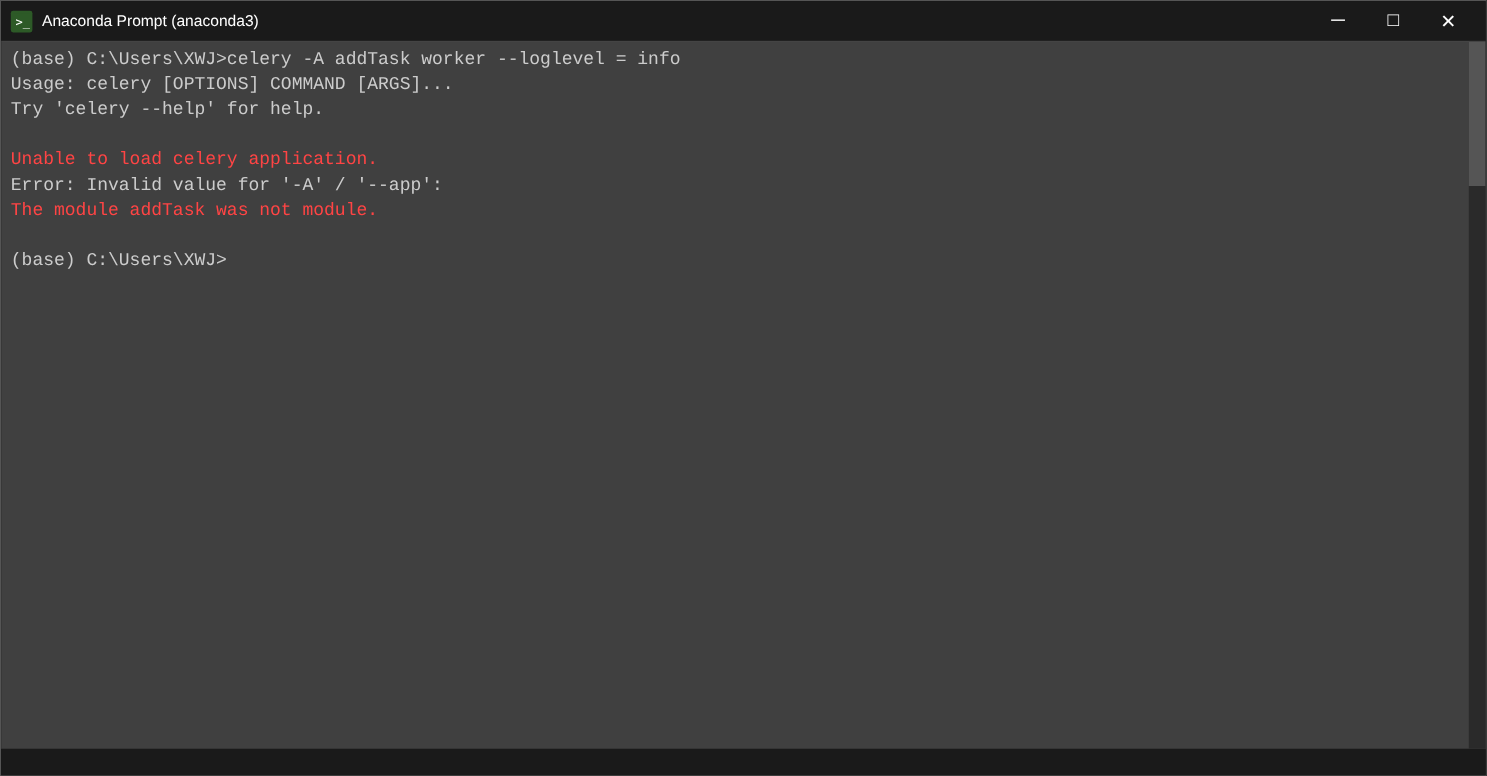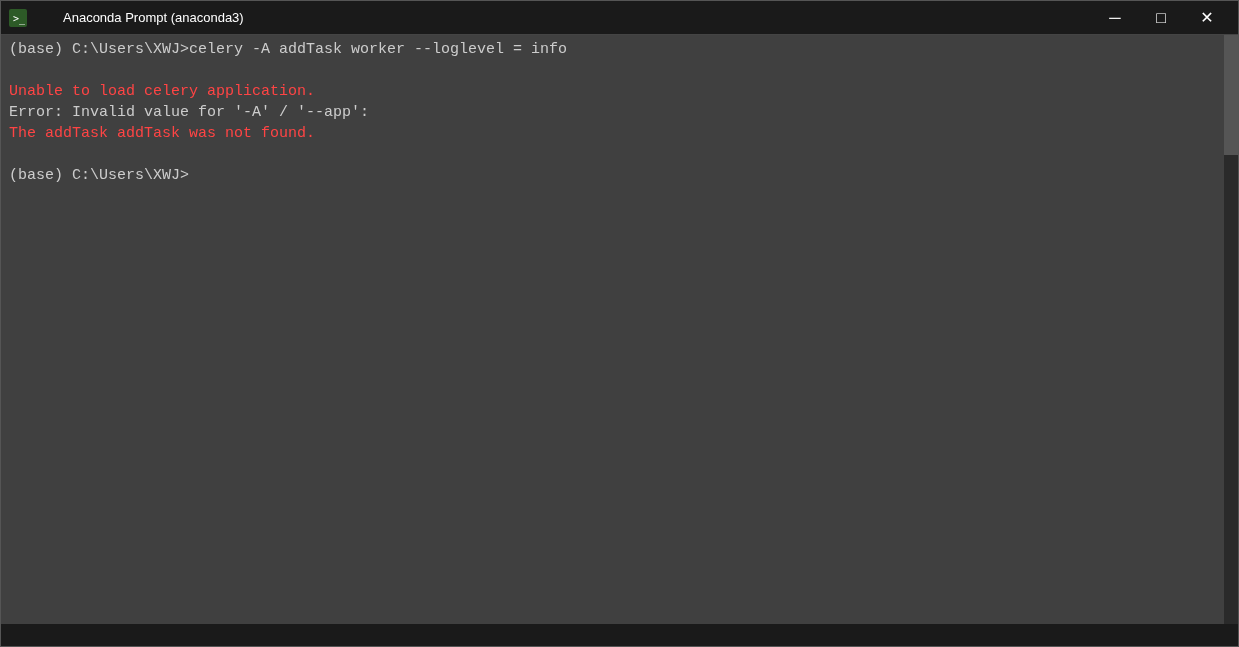--- a/index.html
+++ b/index.html
@@ -55,21 +55,20 @@
 
     .title-bar-icon svg {
       width: 14px;
       height: 14px;
     }
 
     .title-bar-title {
       color: #ffffff;
       font-size: 13px;
       font-family: 'Segoe UI', sans-serif;
-      margin-left: 28px;
     }
 
     .title-bar-controls {
       display: flex;
       align-items: center;
       gap: 0;
     }
 
     .title-btn {
       width: 46px;
@@ -169,24 +168,26 @@
     <div class="title-bar-controls">
       <button class="title-btn">─</button>
       <button class="title-btn">□</button>
       <button class="title-btn close">✕</button>
     </div>
   </div>
 
   <div class="terminal-body" style="position:relative;">
     <div>
       <div class="terminal-line command">(base) C:\Users\XWJ&gt;celery -A addTask worker --loglevel = info</div>
+      <div class="terminal-line">Usage: celery [OPTIONS] COMMAND [ARGS]...</div>
+      <div class="terminal-line">Try 'celery --help' for help.</div>
       <div class="terminal-line">&nbsp;</div>
       <div class="terminal-line error-red">Unable to load celery application.</div>
       <div class="terminal-line error-header">Error: Invalid value for '-A' / '--app':</div>
-      <div class="terminal-line error-red">The addTask addTask was not found.</div>
+      <div class="terminal-line error-red">The module addTask was not module.</div>
       <div class="terminal-line">&nbsp;</div>
       <div class="terminal-line prompt">(base) C:\Users\XWJ&gt;</div>
     </div>
 
     <div class="scrollbar-track">
       <div class="scrollbar-thumb"></div>
     </div>
   </div>
 
   <div class="bottom-bar">

